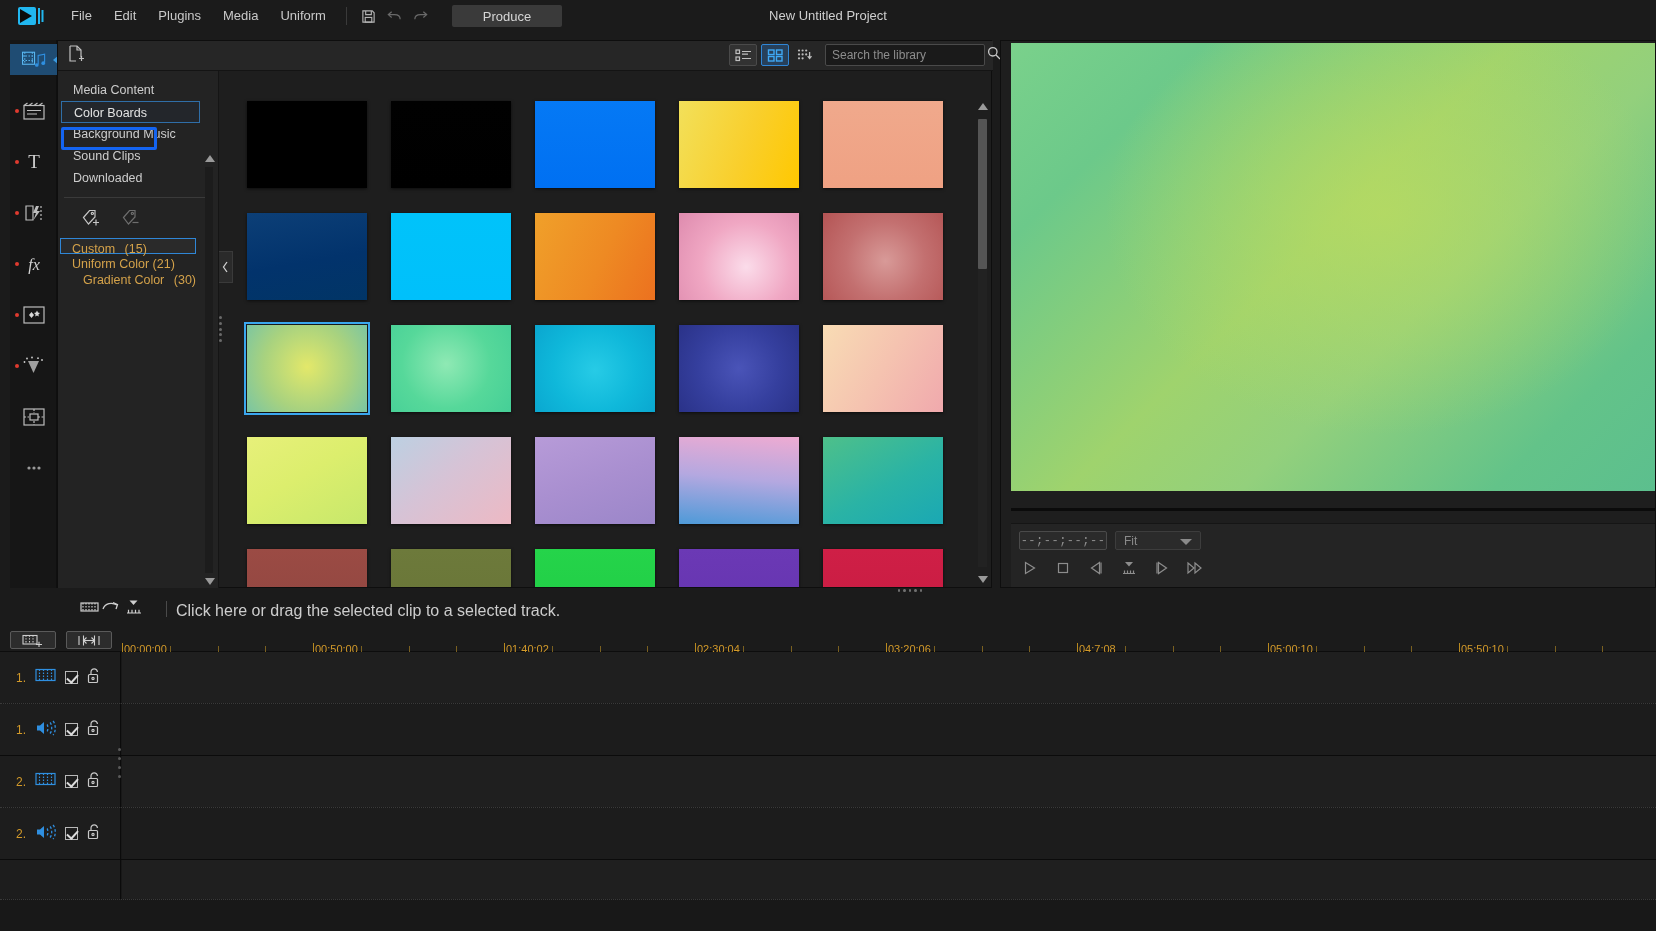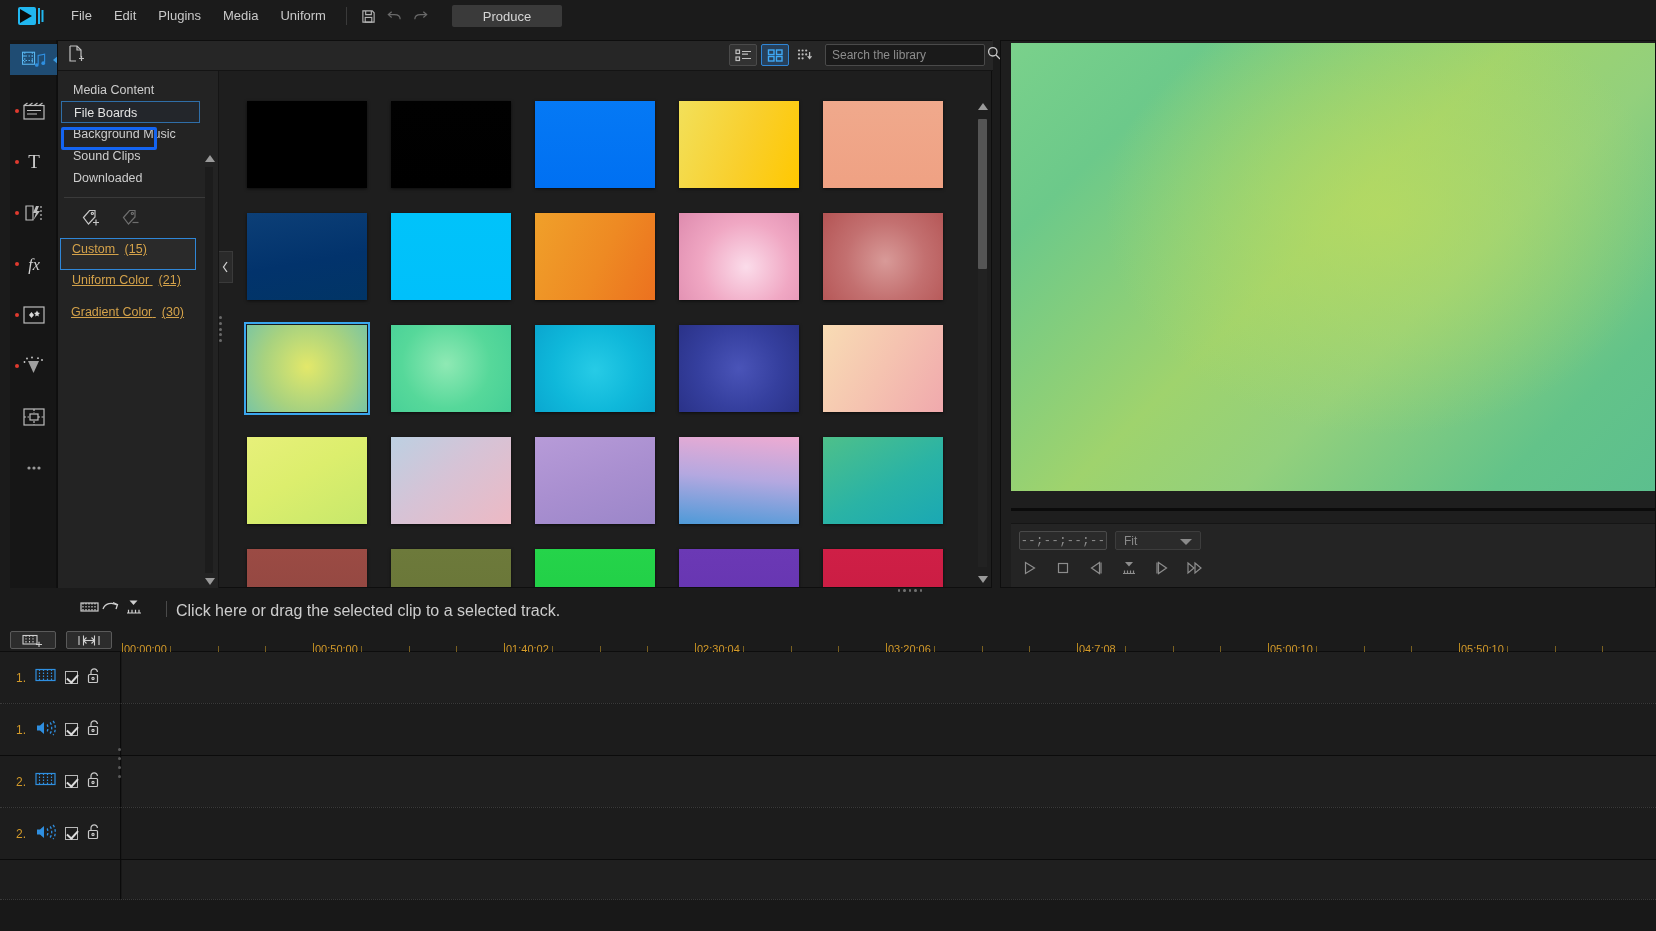--- a/index.html
+++ b/index.html
@@ -104,22 +104,22 @@
     color: #e3e3e3; border: 1px solid #2f6ea8; width: 139px; margin-left: 3px;
     padding-left: 12px; background: #23262b;
   }
   .hl-ring {
     position: absolute; left: 3px; top: 56px; width: 96px; height: 23px;
     border: 3px solid #1464f0; border-radius: 2px; pointer-events: none;
   }
   .divider { height:1px; background:#3a3a3a; margin: 8px 6px 0 6px; }
   .tagrow { display: flex; align-items: center; gap: 18px; padding: 10px 0 6px 22px; }
   .tagitem {
-    height: 32px; line-height: 20px; font-size: 12.5px; color: #d4a24a;
-    padding-left: 14px; position: relative; white-space: nowrap; text-decoration: underline;
+    height: 16px; line-height: 20px; font-size: 12.5px; color: #d4a24a;
+    padding-left: 14px; position: relative; white-space: nowrap;
   }
   .tagitem .cnt { color: #d4a24a; }
   .tagitem.sel {
     border: 1px solid #2f86d6; background: #2a2a2a; width: 136px;
     margin-left: 2px; padding-left: 11px;
   }
   .navscroll {
     position:absolute; right:2px; top:84px; width: 12px; height: 430px;
   }
   .arrow-up, .arrow-dn {
@@ -294,20 +294,21 @@
       </svg>
     </div>
     <div class="icon-btn">
       <svg width="17" height="15" viewBox="0 0 18 14" fill="none" stroke="#6a6a6a" stroke-width="1.3">
         <path d="M3 10c0-3.3 2.7-5 6-5h6"></path>
           <path d="M12 2l3.5 3L12 8"></path>
       </svg>
     </div>
     <div class="produce-btn">Produce</div>
   </div>
+  <div class="project-title">New Untitled Project</div>
 
   <div class="rail">
 
     <div class="rail-item active" style="margin-top:4px;">
       <svg width="24" height="18" viewBox="0 0 26 18" fill="none" stroke="#58b6f0" stroke-width="1.2">
         <rect x="0.6" y="0.6" width="13" height="13"></rect>
         <path d="M3 0.6v13M11.2 0.6v13M0.6 4.6h13M0.6 9.6h13" stroke-dasharray="1.6 1.6"></path>
         <path d="M17.5 14V4l7-1.4V12" stroke="#2f8fe0"></path>
         <circle cx="16" cy="14.4" r="2" fill="#2f8fe0" stroke="none"></circle>
         <circle cx="23" cy="12.4" r="2" fill="#2f8fe0" stroke="none"></circle>
@@ -436,21 +437,21 @@
                 <path d="M9 9l4 4"></path>
             </svg>
           </span>
         </div>
       </div>
     </div>
 
     <div class="sidenav">
       <div style="height:8px"></div>
       <div class="cat">Media Content</div>
-      <div class="cat boxed">File Boards</div>
+      <div class="cat boxed">Color Boards</div>
       <div class="cat">Background Music</div>
       <div class="cat">Sound Clips</div>
       <div class="cat">Downloaded</div>
       <div class="hl-ring"></div>
 
       <div class="divider"></div>
 
       <div class="tagrow">
         <span>
           <svg width="22" height="20" viewBox="0 0 22 20" fill="none" stroke="#c6c6c6" stroke-width="1.2">
@@ -467,23 +468,23 @@
           </svg>
         </span>
       </div>
 
       <div class="tagitem sel">
         <span>Custom</span>
         <span class="cnt" style="margin-left:6px">(15)</span>
       </div>
       <div class="tagitem" style="padding-left:14px">
         <span>Uniform Color</span>
-        <span class="cnt" style="margin-left:6px">(21)</span>
-      </div>
-      <div class="tagitem" style="padding-left:13px">
+        <span class="cnt" style="">(21)</span>
+      </div>
+      <div class="tagitem" style="padding-left:25px">
         <span>Gradient Color</span>
         <span class="cnt" style="margin-left:6px">(30)</span>
       </div>
 
       <div class="navscroll">
         <div class="arrow-up"></div>
         <div style="position:absolute;left:1px;top:12px;bottom:12px;width:8px;background:#1c1c1c;"></div>
         <div style="position:absolute;bottom:0;left:0;right:0;">
           <div class="arrow-dn"></div>
         </div>

